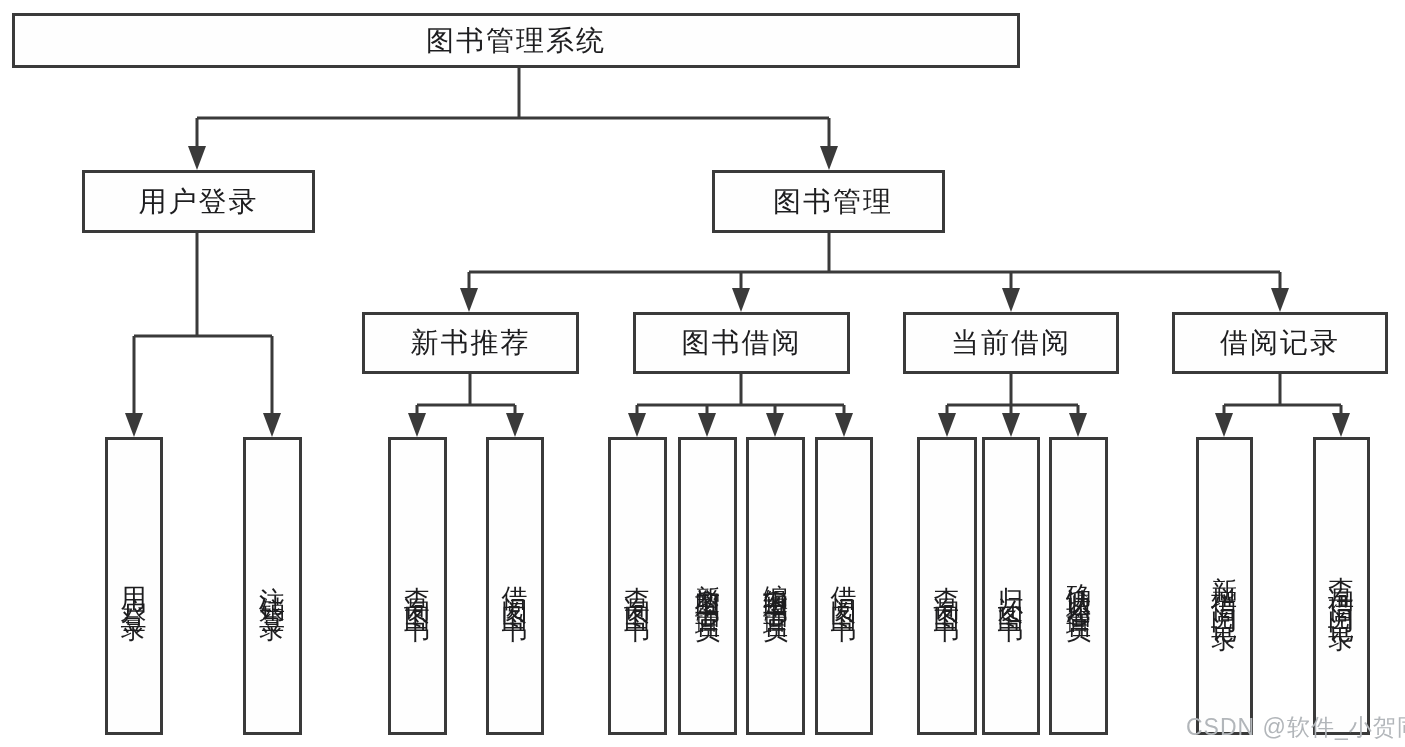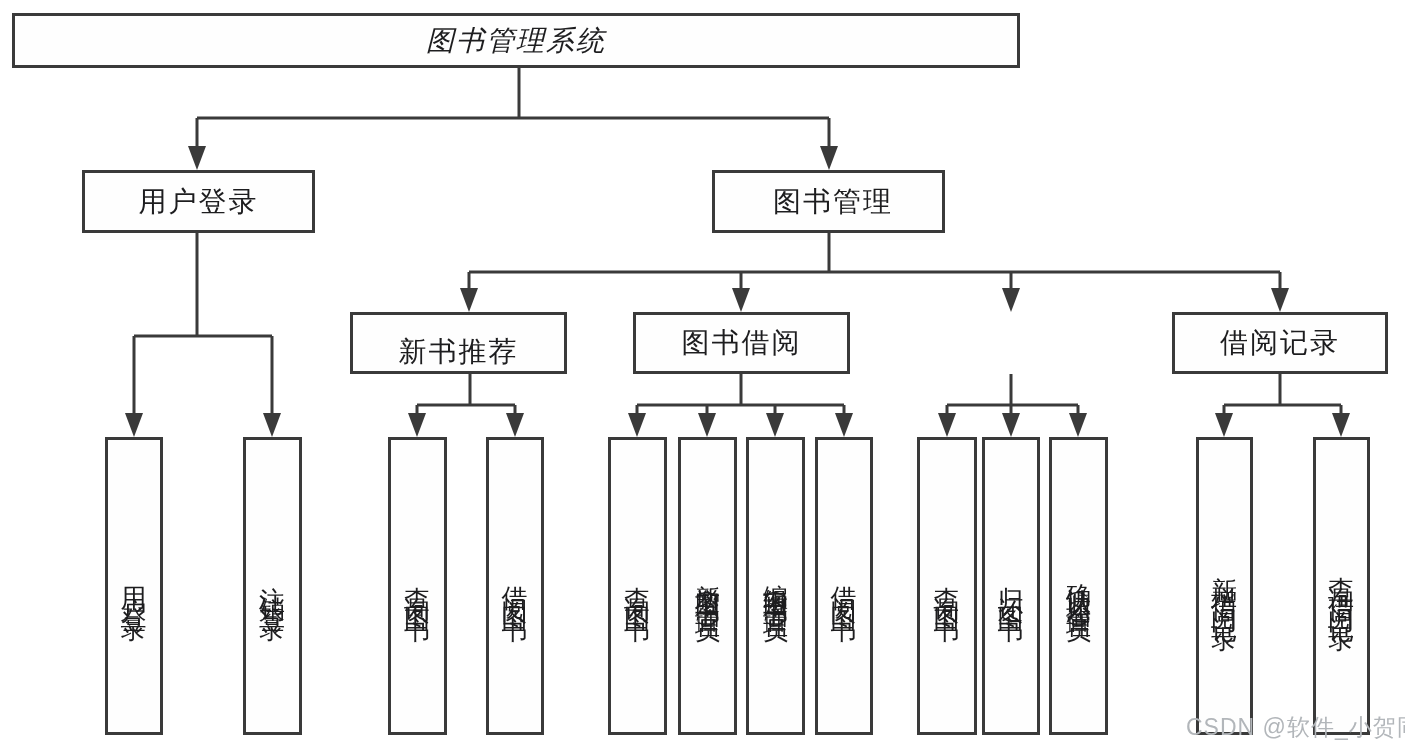--- a/index.html
+++ b/index.html
@@ -22,25 +22,25 @@
     box-sizing: border-box;
     border: 3px solid #3a3a3a;
     background: #fefefe;
     color: #1d1d1f;
     display: flex;
     align-items: center;
     justify-content: center;
     z-index: 1;
   }
   .h-label { font-size: 28px; letter-spacing: 2px; white-space: nowrap; }
-  .root-box  { left: 12px;  top: 13px;  width: 1008px; height: 55px; font-style: italic; }
+  .root-box  { left: 12px;  top: 13px;  width: 1008px; height: 55px; }
   .l2a { left: 82px;  top: 170px; width: 233px; height: 63px; }
   .l2b { left: 712px; top: 170px; width: 233px; height: 63px; padding-left: 9px; }
   .l3  { top: 312px; height: 62px; }
-  .l3a { left: 350px;  width: 217px; align-items: flex-end; }
+  .l3a { left: 362px;  width: 217px; }
   .l3b { left: 633px;  width: 217px; text-align: center; }
   .l3c { left: 903px;  width: 216px; }
   .l3d { left: 1172px; width: 216px; }
   .leaf { top: 437px; height: 298px; }
   .leaf span {
     writing-mode: vertical-rl;
     text-orientation: mixed;
     font-size: 26px;
     line-height: 1;
     letter-spacing: 10px;
@@ -131,20 +131,23 @@
   <div class="box l2b">
     <span class="h-label">图书管理</span>
   </div>
 
   <div class="box l3 l3a">
     <span class="h-label">新书推荐</span>
   </div>
   <div class="box l3 l3b">
     <span class="h-label">图书借阅</span>
   </div>
+  <div class="box l3 l3c">
+    <span class="h-label">当前借阅</span>
+  </div>
   <div class="box l3 l3d">
     <span class="h-label">借阅记录</span>
   </div>
 
   <div class="box leaf lf1">
     <span>用户登录</span>
   </div>
   <div class="box leaf lf2">
     <span>注销登录</span>
   </div>

